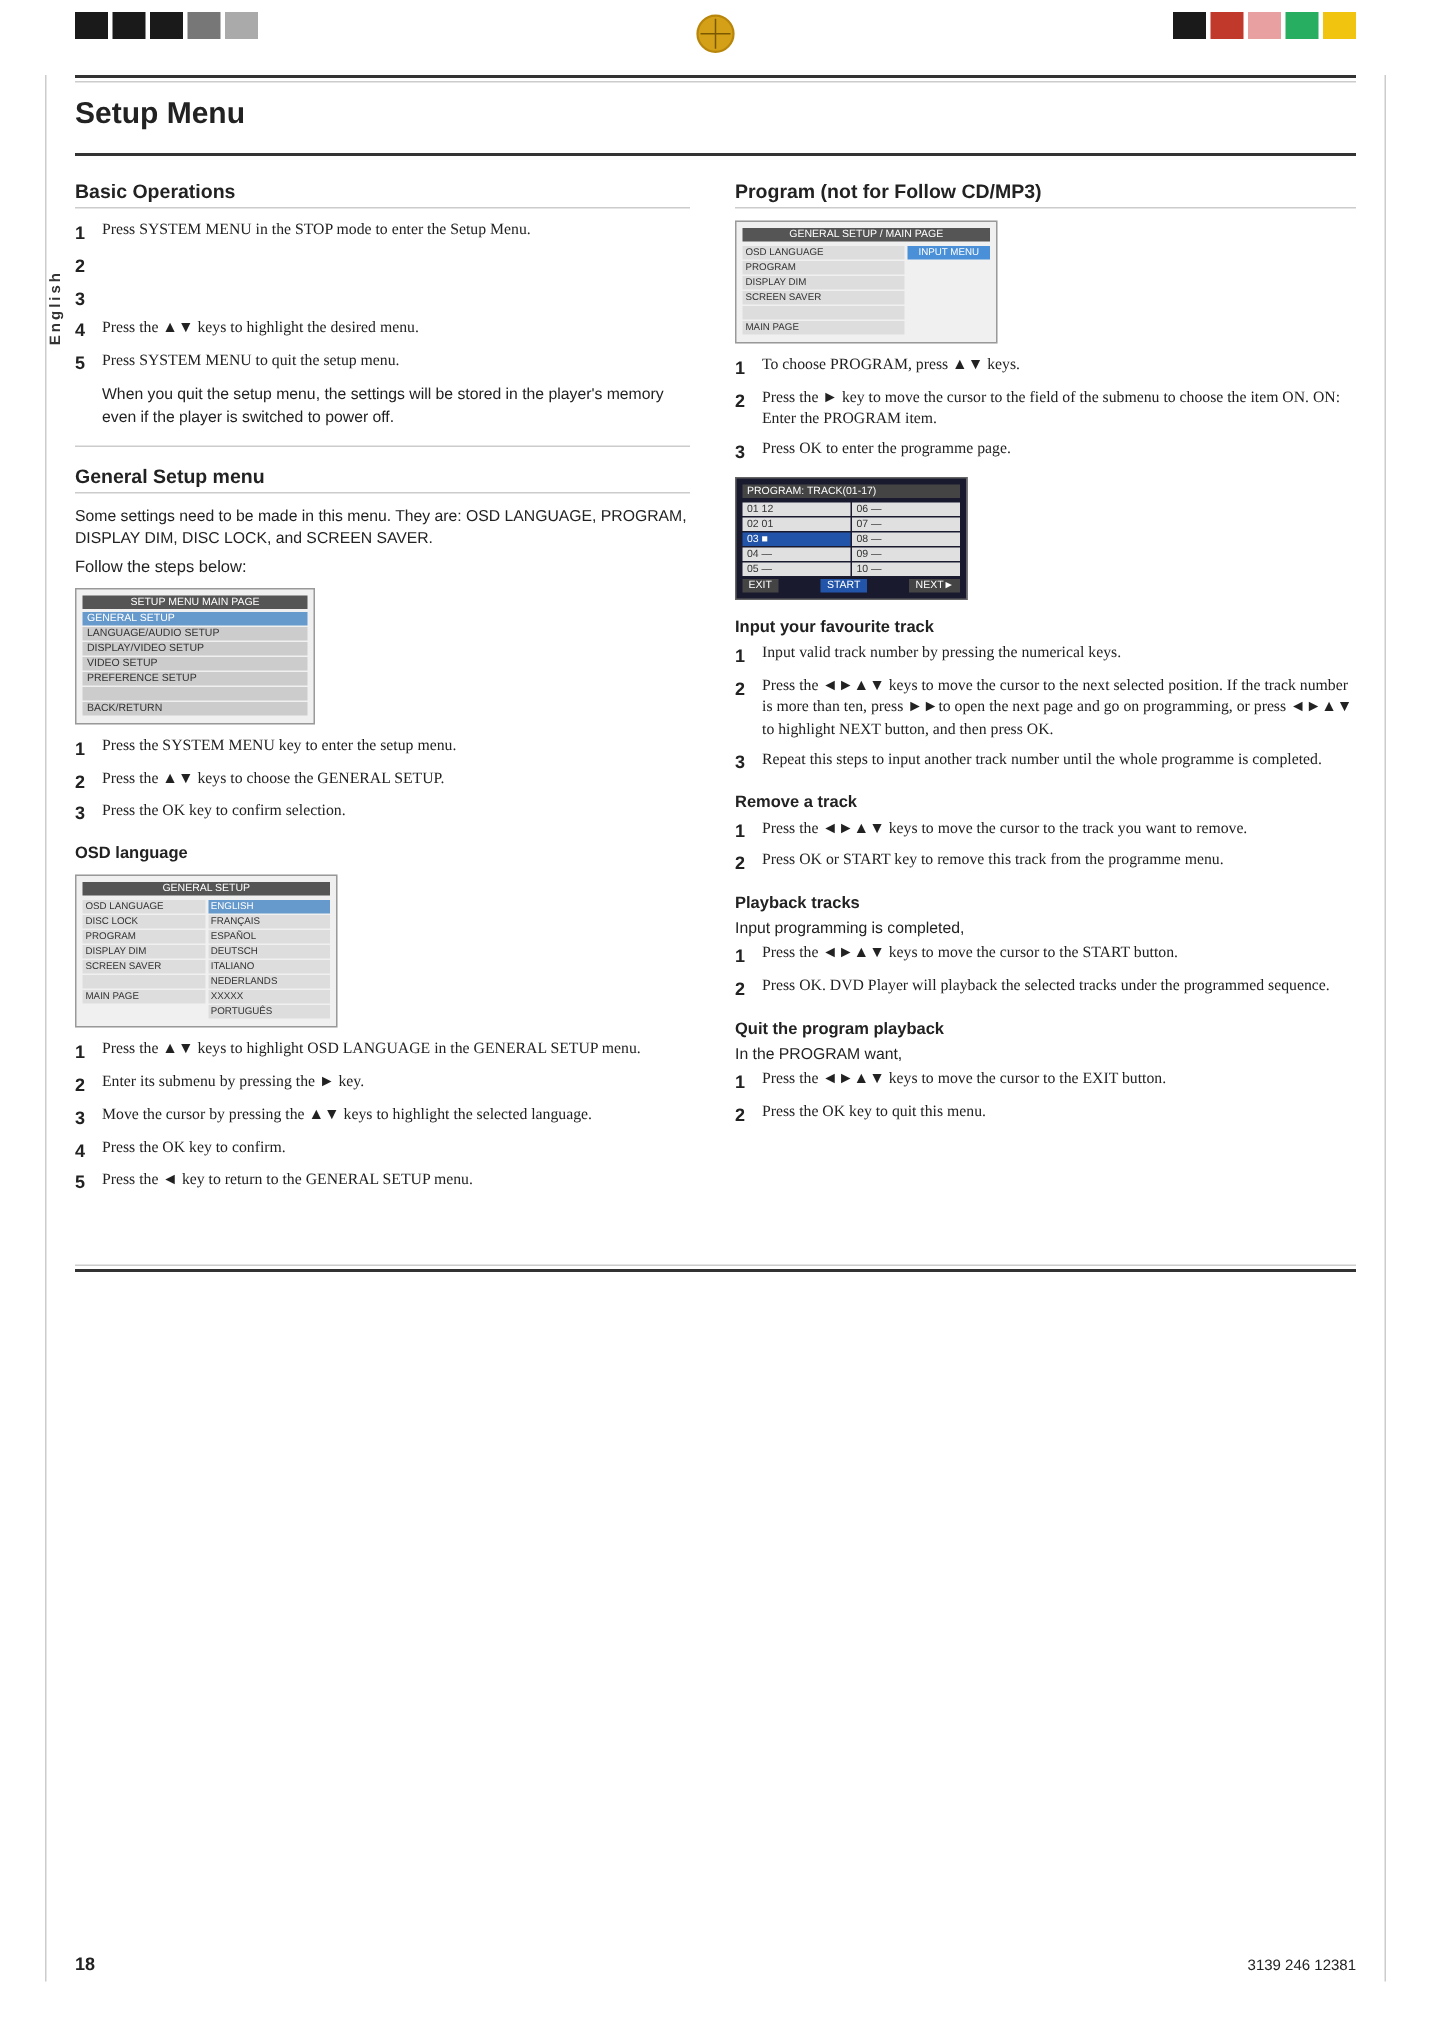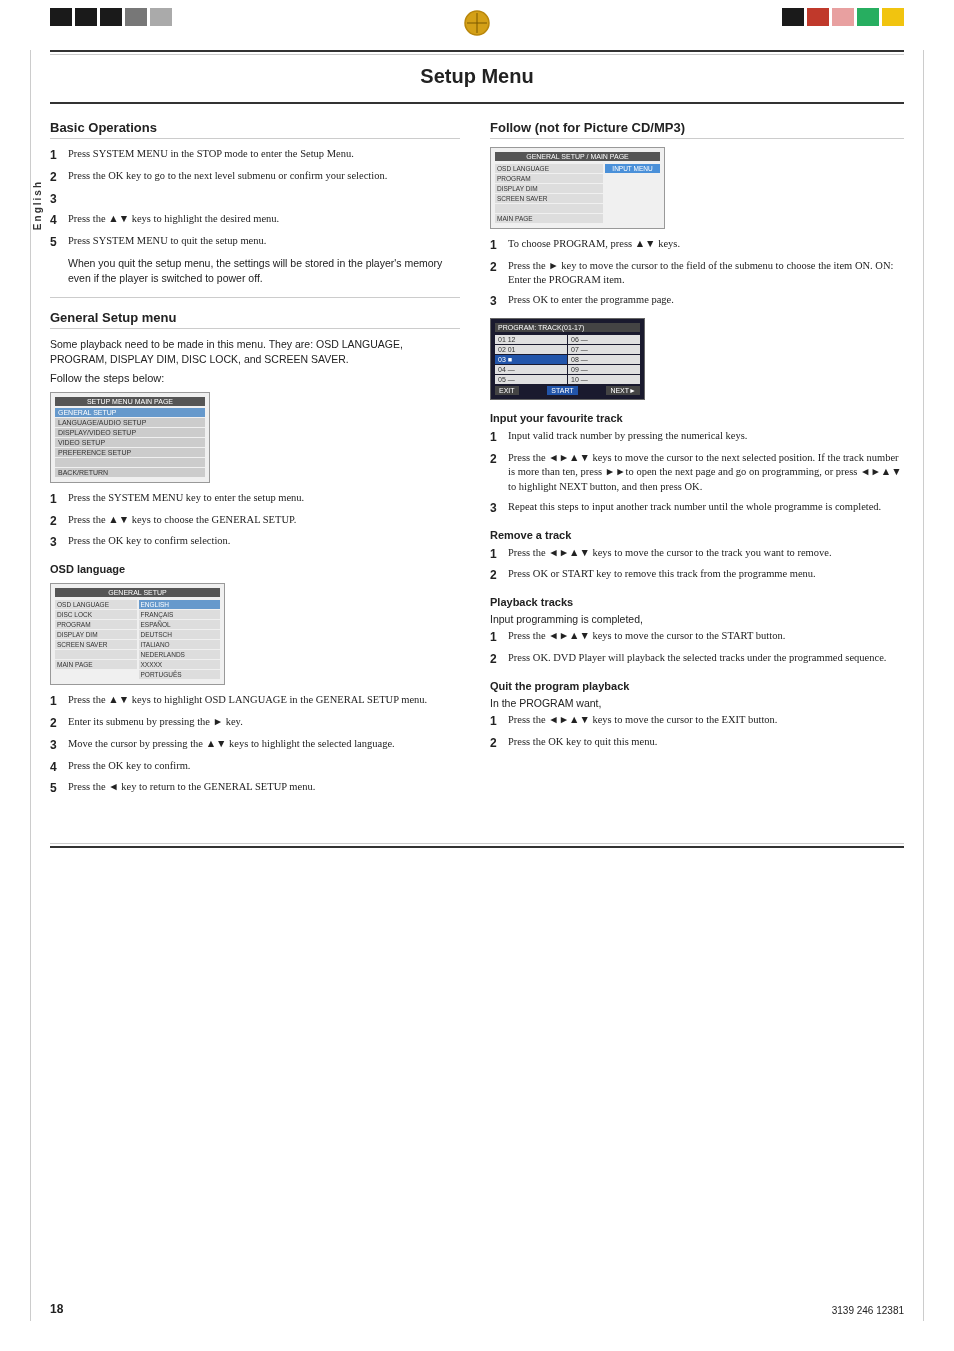--- a/index.html
+++ b/index.html
@@ -30,21 +30,20 @@
       padding: 0 50px 40px 50px;
     }
 
     
     .page-title {
       font-size: 20px;
       font-weight: bold;
       padding: 10px 0 14px 0;
       border-bottom: 2px solid #333;
       margin-bottom: 16px;
-      text-align: center;
     }
 
     
     .two-col {
       display: flex;
       gap: 30px;
     }
     .col-left {
       flex: 1;
       max-width: 410px;
@@ -301,40 +300,39 @@
     <div class="col-left">
 
       <div class="section-title">Basic Operations</div>
       <ol class="num-list">
         <li>
           <span class="num">1</span>
           <span class="text">Press SYSTEM MENU in the STOP mode to enter the Setup Menu.</span>
         </li>
         <li>
           <span class="num">2</span>
-          <span class="text">Press the OK key to go to the next level submenu or confirm your selection.</span>
         </li>
         <li>
           <span class="num">3</span>
         </li>
         <li>
           <span class="num">4</span>
           <span class="text">Press the ▲▼ keys to highlight the desired menu.</span>
         </li>
         <li>
           <span class="num">5</span>
           <span class="text">Press SYSTEM MENU to quit the setup menu.</span>
         </li>
       </ol>
       <div class="indent-note">When you quit the setup menu, the settings will be stored in the player's memory even if the player is switched to power off.</div>
 
       <hr class="h-divider">
 
       <div class="section-title">General Setup menu</div>
-      <div style="font-size:10.5px;line-height:1.4;margin-bottom:5px;">Some playback need to be made in this menu. They are: OSD LANGUAGE, PROGRAM, DISPLAY DIM, DISC LOCK, and SCREEN SAVER.</div>
+      <div style="font-size:10.5px;line-height:1.4;margin-bottom:5px;">Some settings need to be made in this menu. They are: OSD LANGUAGE, PROGRAM, DISPLAY DIM, DISC LOCK, and SCREEN SAVER.</div>
       <div style="font-size:11px;margin-bottom:5px;">Follow the steps below:</div>
 
       <div class="screen-box">
         <div class="screen-title-bar">SETUP MENU  MAIN PAGE</div>
         <div class="screen-row">
           <div class="label label-highlight">GENERAL SETUP</div>
         </div>
         <div class="screen-row">
           <div class="label label-only">LANGUAGE/AUDIO SETUP</div>
         </div>
@@ -418,21 +416,21 @@
           <li>
             <span class="num">5</span>
             <span class="text">Press the ◄ key to return to the GENERAL SETUP menu.</span>
           </li>
         </ol>
       </div>
     </div>
 
     <div class="col-right">
 
-      <div class="section-title">Follow (not for Picture CD/MP3)</div>
+      <div class="section-title">Program (not for Follow CD/MP3)</div>
 
       <div class="screen-box" style="width:175px;margin-bottom:8px;">
         <div class="screen-title-bar">GENERAL SETUP / MAIN PAGE</div>
         <div style="display:flex;gap:2px;">
           <div style="flex:1;">
             <div style="background:#ddd;color:#333;font-size:6.5px;padding:1px 2px;margin:1px 0;">OSD LANGUAGE</div>
             <div style="background:#ddd;color:#333;font-size:6.5px;padding:1px 2px;margin:1px 0;">PROGRAM</div>
             <div style="background:#ddd;color:#333;font-size:6.5px;padding:1px 2px;margin:1px 0;">DISPLAY DIM</div>
             <div style="background:#ddd;color:#333;font-size:6.5px;padding:1px 2px;margin:1px 0;">SCREEN SAVER</div>
             <div style="background:#ddd;color:#333;font-size:6.5px;padding:1px 2px;margin:1px 0;">&nbsp;</div>

